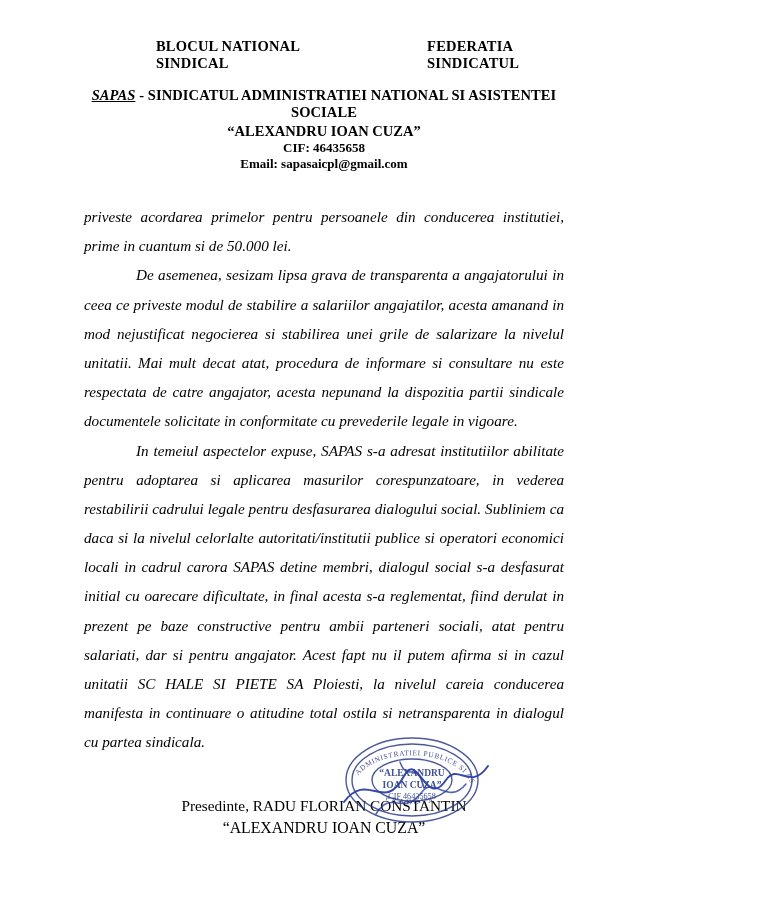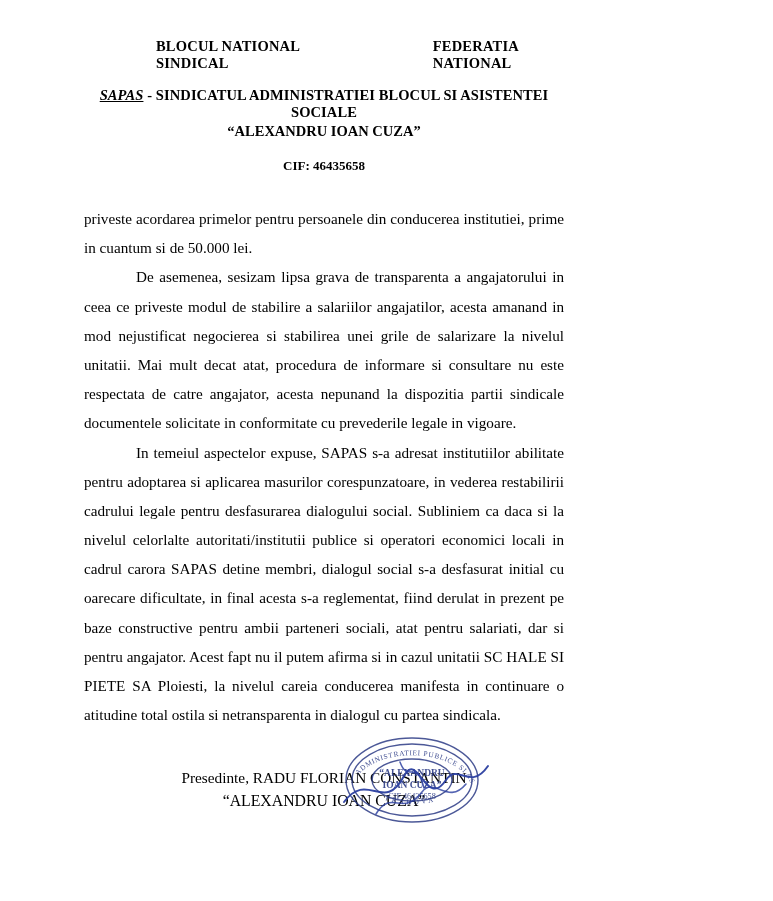--- a/index.html
+++ b/index.html
@@ -53,32 +53,33 @@
   .org-line2 {
     text-align: center;
     font-weight: bold;
     font-size: 14.5px;
     margin-top: 2px;
   }
   .small-center {
     text-align: center;
     font-weight: bold;
     font-size: 13px;
-    margin-top: 18px;
+    margin-top: 0;
   }
 
   
   .body-block {
     margin-top: 30px;
     font-size: 15.2px;
     line-height: 1.92;
     text-align: justify;
   }
   .body-block p {
     margin: 0 0 0 0;
+    font-style: italic;
   }
   .body-block p.indent {
     text-indent: 52px;
   }
 
   
   .sign-block {
     margin-top: 38px;
     text-align: center;
     font-weight: normal;
@@ -103,29 +104,30 @@
     top: 0;
   }
 </style>
 </head>
 <body>
 
 <div class="page">
 
   <div class="header-row">
     <span class="left">BLOCUL NATIONAL SINDICAL</span>
-    <span class="right">FEDERATIA NATIONAL</span>
+    <span class="right">FEDERATIA SINDICATUL</span>
   </div>
 
   <div class="org-line">
-    <span class="underline-italic">SAPAS</span><span> - SINDICATUL ADMINISTRATIEI BLOCUL SI ASISTENTEI SOCIALE</span>
+    <span class="underline-italic">SAPAS</span><span> - SINDICATUL ADMINISTRATIEI NATIONAL SI ASISTENTEI SOCIALE</span>
   </div>
   <div class="org-line2">“ALEXANDRU IOAN CUZA”</div>
 
   <div class="small-center">CIF: 46435658</div>
+  <div class="small-center">Email: sapasaicpl@gmail.com</div>
 
   <div class="body-block">
     <p>priveste acordarea primelor pentru persoanele din conducerea institutiei, prime in cuantum si de 50.000 lei.</p>
     <p class="indent">De asemenea, sesizam lipsa grava de transparenta a angajatorului in ceea ce priveste modul de stabilire a salariilor angajatilor, acesta amanand in mod nejustificat negocierea si stabilirea unei grile de salarizare la nivelul unitatii. Mai mult decat atat, procedura de informare si consultare nu este respectata de catre angajator, acesta nepunand la dispozitia partii sindicale documentele solicitate in conformitate cu prevederile legale in vigoare.</p>
     <p class="indent">In temeiul aspectelor expuse, SAPAS s-a adresat institutiilor abilitate pentru adoptarea si aplicarea masurilor corespunzatoare, in vederea restabilirii cadrului legale pentru desfasurarea dialogului social. Subliniem ca daca si la nivelul celorlalte autoritati/institutii publice si operatori economici locali in cadrul carora SAPAS detine membri, dialogul social s-a desfasurat initial cu oarecare dificultate, in final acesta s-a reglementat, fiind derulat in prezent pe baze constructive pentru ambii parteneri sociali, atat pentru salariati, dar si pentru angajator. Acest fapt nu il putem afirma si in cazul unitatii SC HALE SI PIETE SA Ploiesti, la nivelul careia conducerea manifesta in continuare o atitudine total ostila si netransparenta in dialogul cu partea sindicala.</p>
   </div>
 
   <div class="sign-block">
     <div class="l1">Presedinte, RADU FLORIAN CONSTANTIN</div>
     <div class="l3">“ALEXANDRU IOAN CUZA”</div>

